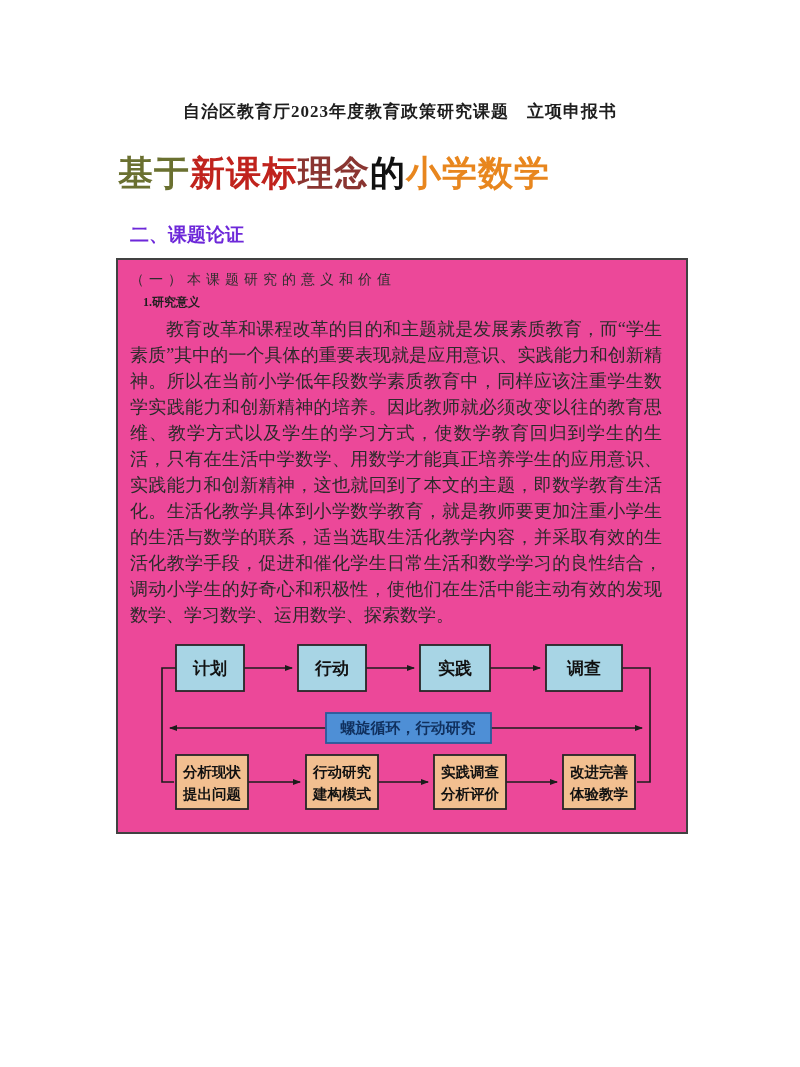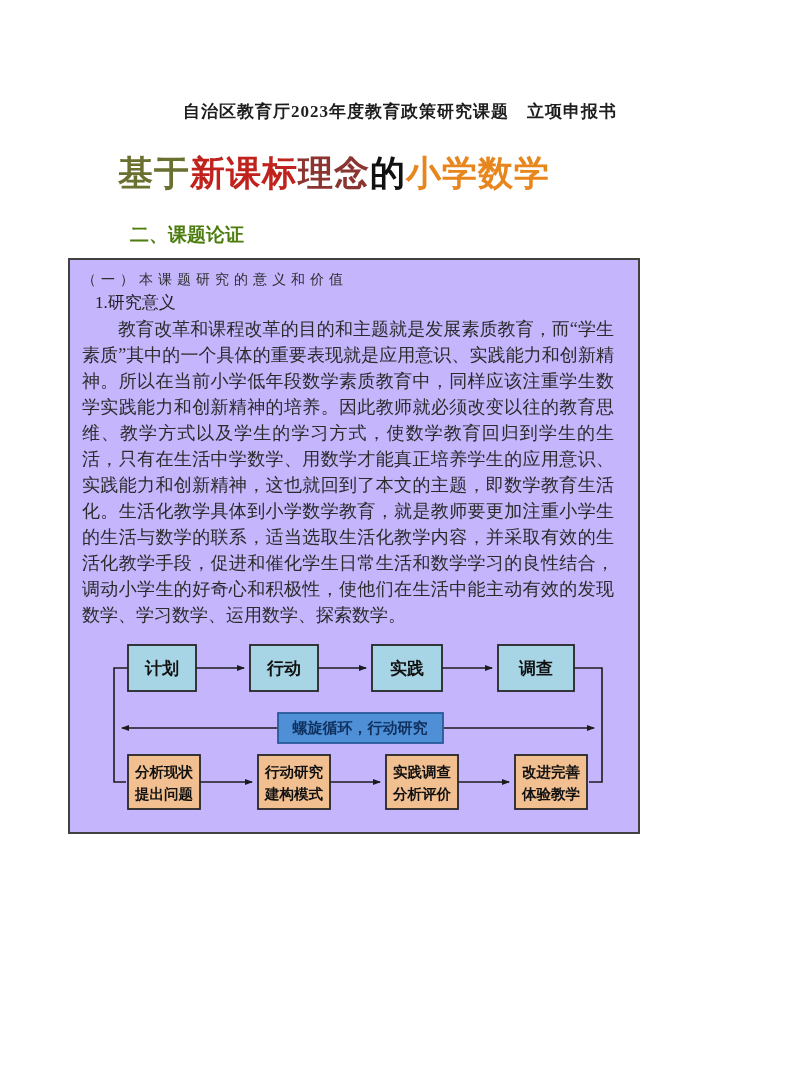--- a/index.html
+++ b/index.html
@@ -29,38 +29,38 @@
     letter-spacing: 1px;
     white-space: nowrap;
   }
   .title-line1 { margin-left: 118px; }
   .title-line2 { margin-left: 278px; }
   .section-heading {
     margin: 22px 0 10px 130px;
     font-family: Liberation Serif, serif;
     font-size: 19px;
     font-weight: bold;
-    color: #4d7c0f;
+    color: #6d28d9;
   }
   .content-box {
-    margin-left: 68px;
+    margin-left: 116px;
     width: 572px;
     border: 2px solid #414141;
     padding: 8px 24px 12px 12px;
-    background: #c4b5fd;
+    background: #ec4899;
   }
   .sub1 {
     font-size: 14px;
     letter-spacing: 5px;
     line-height: 23px;
     color: #2e2e2e;
   }
   .sub2 {
-    font-size: 17px;
-    font-weight: normal;
+    font-size: 12px;
+    font-weight: bold;
     margin-left: 13px;
     line-height: 23px;
     color: #1f1f1f;
   }
   .para {
     font-size: 18px;
     line-height: 26px;
     text-align: justify;
     text-indent: 2em;
     color: #2b2b2b;

